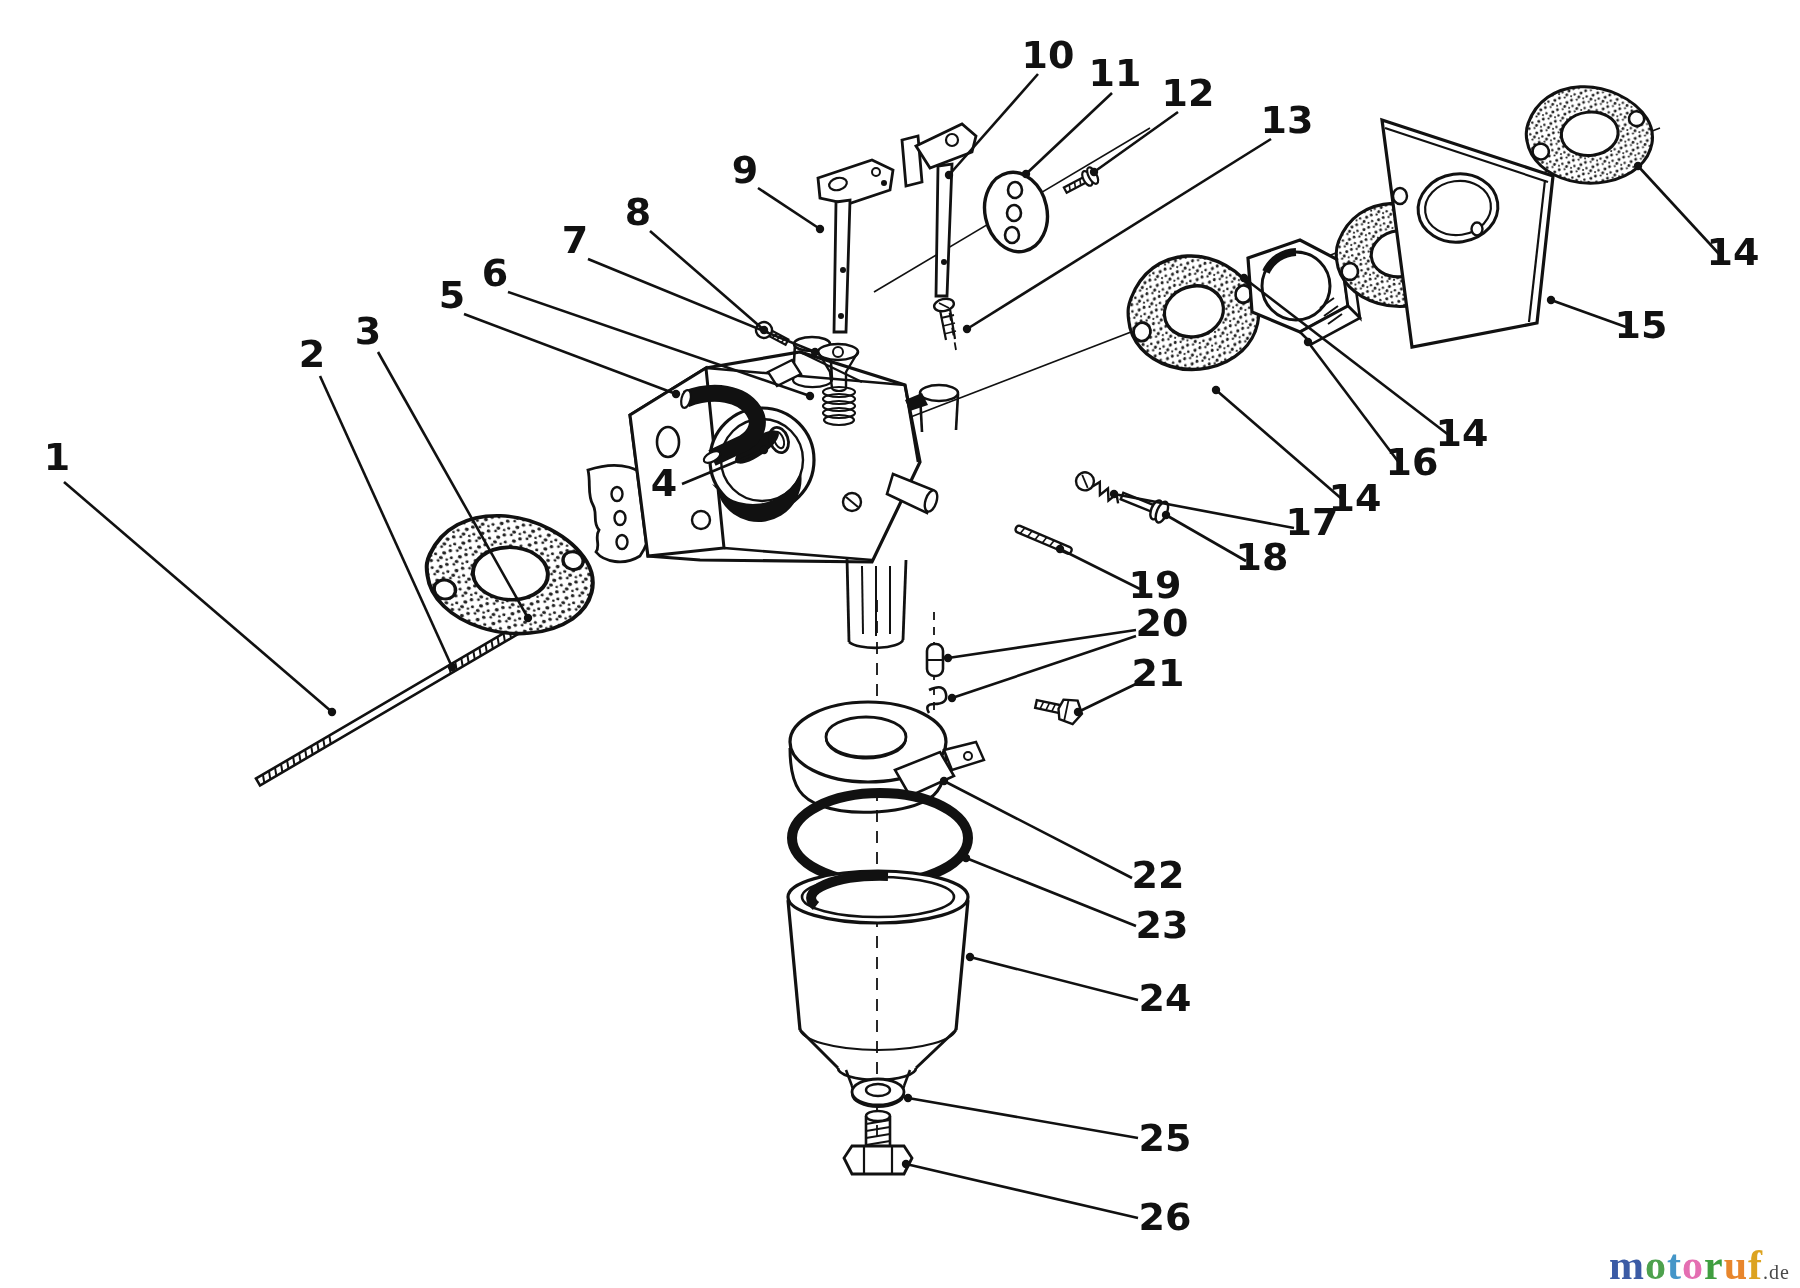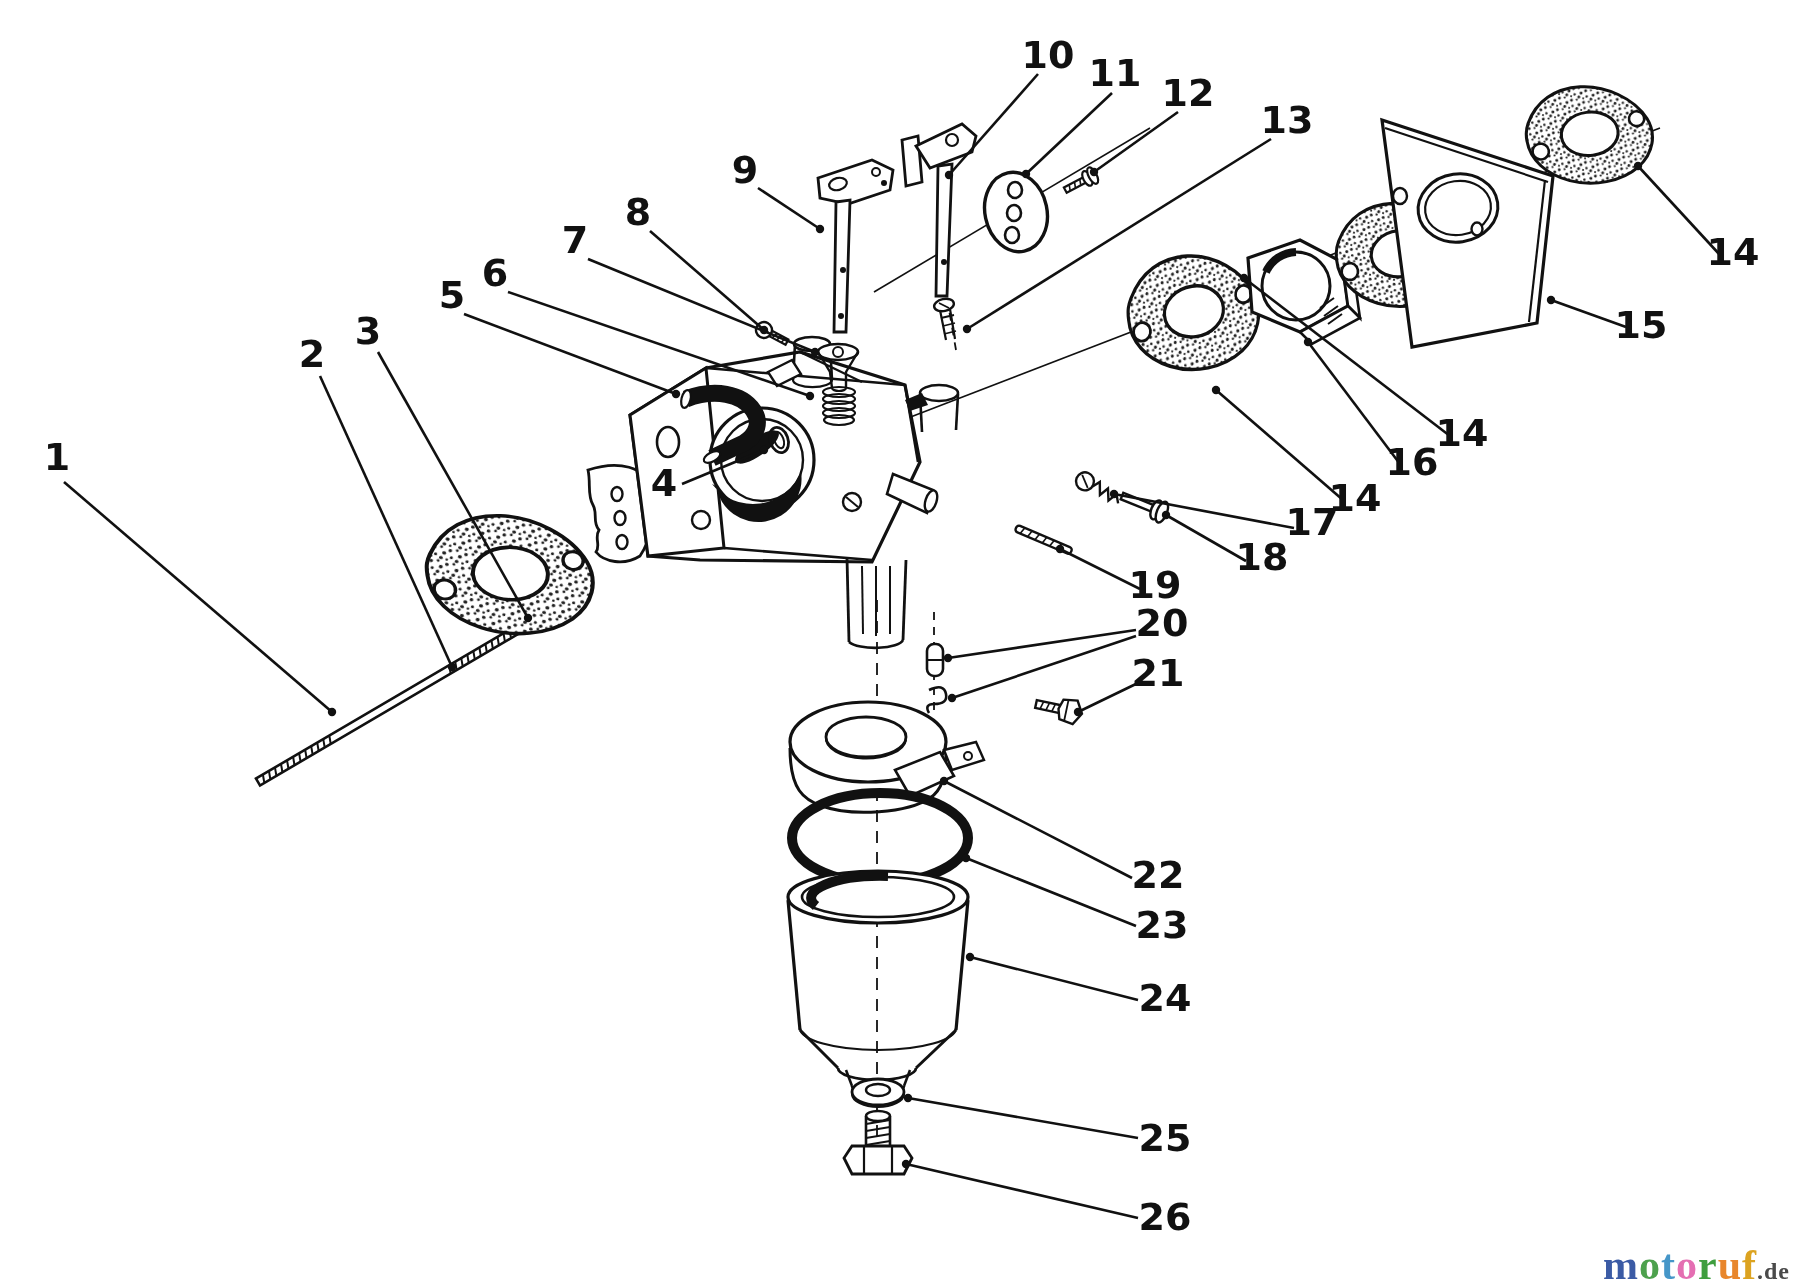--- a/index.html
+++ b/index.html
@@ -1,21 +1,21 @@
 <!DOCTYPE html>
 <html><head>
 <meta charset="utf-8">
 <style>
   html,body{margin:0;padding:0;background:#fff;}
   .stage{position:relative;width:1800px;height:1288px;background:#fff;overflow:hidden;
          font-family:"DejaVu Sans", sans-serif;}
   svg text.callout{font-family:"DejaVu Sans", sans-serif;font-weight:bold;font-size:38px;fill:#111;}
   .watermark{position:absolute;right:10px;bottom:2px;font-family:"Liberation Serif", serif;
              font-weight:bold;font-size:42px;letter-spacing:1px;line-height:1;}
-  .watermark .suffix{font-size:24px;font-weight:bold;}
+  .watermark .suffix{font-size:20px;font-weight:normal;}
 </style>
 </head>
 <body>
 
 <div class="stage">
 <svg id="dwg" width="1800" height="1288" viewBox="0 0 1800 1288">
   <defs>
     <pattern id="stip" width="12" height="12" patternUnits="userSpaceOnUse">
       <circle cx="2" cy="3" r="1.4" fill="#222"></circle>
       <circle cx="7" cy="1.5" r="1.1" fill="#222"></circle>

